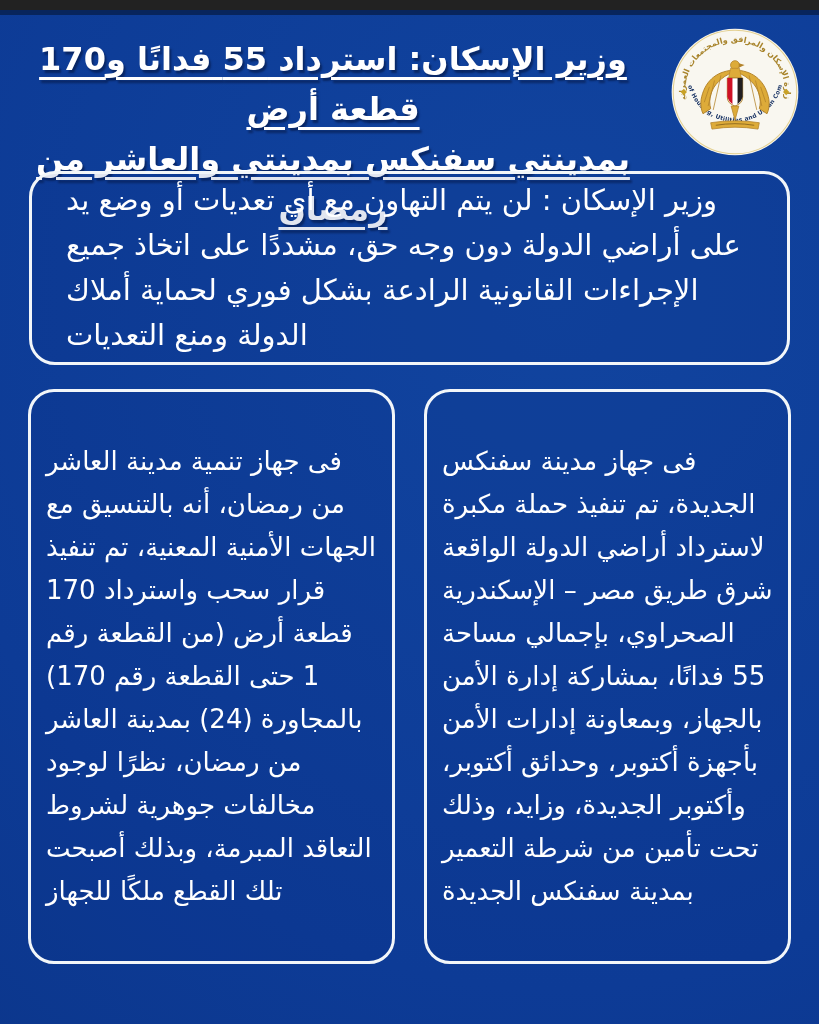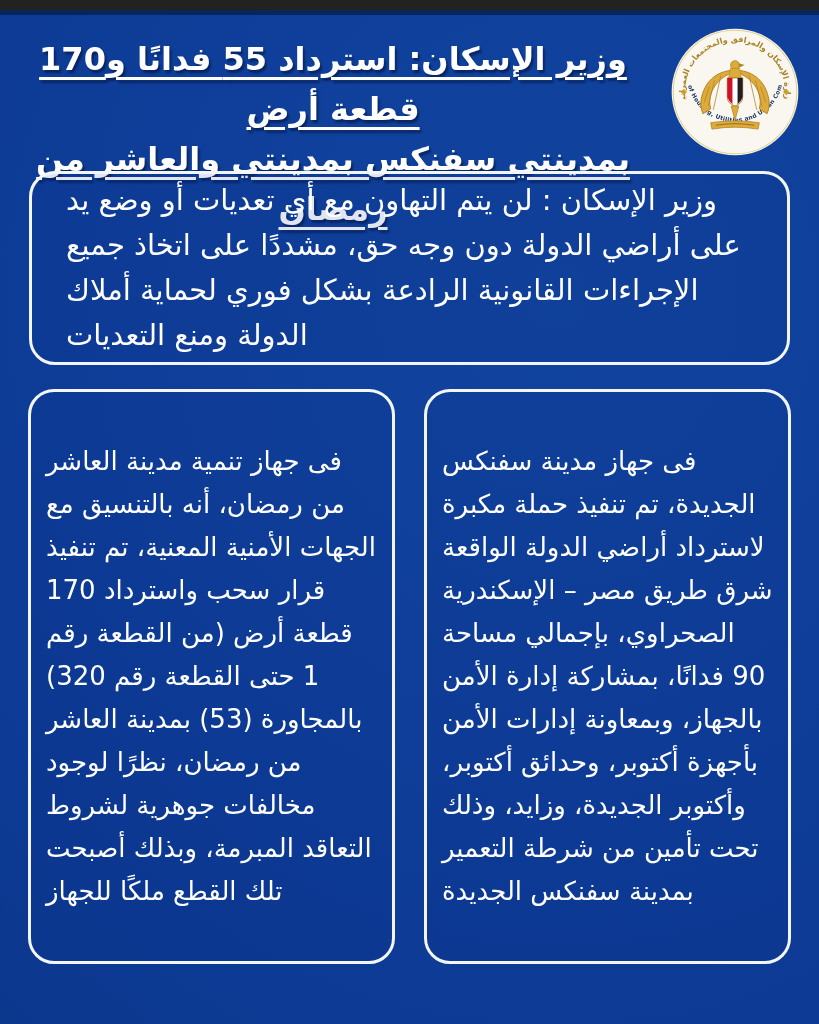--- a/index.html
+++ b/index.html
@@ -110,19 +110,19 @@
         <path d="M70 152 Q100 147 130 152" stroke="#7c5a1a" stroke-width="1.2" fill="none"></path>
       </g>
     </svg>
   </div>
 
   <div class="panel quote-box">
     <div>وزير الإسكان : لن يتم التهاون مع أي تعديات أو وضع يد على أراضي الدولة دون وجه حق، مشددًا على اتخاذ جميع الإجراءات القانونية الرادعة بشكل فوري لحماية أملاك الدولة ومنع التعديات</div>
   </div>
 
   <div class="panel col left">
-    <div>فى جهاز تنمية مدينة العاشر من رمضان، أنه بالتنسيق مع الجهات الأمنية المعنية، تم تنفيذ قرار سحب واسترداد 170 قطعة أرض (من القطعة رقم 1 حتى القطعة رقم 320) بالمجاورة (53) بمدينة العاشر من رمضان، نظرًا لوجود مخالفات جوهرية لشروط التعاقد المبرمة، وبذلك أصبحت تلك القطع ملكًا للجهاز</div>
+    <div>فى جهاز تنمية مدينة العاشر من رمضان، أنه بالتنسيق مع الجهات الأمنية المعنية، تم تنفيذ قرار سحب واسترداد 170 قطعة أرض (من القطعة رقم 1 حتى القطعة رقم 170) بالمجاورة (24) بمدينة العاشر من رمضان، نظرًا لوجود مخالفات جوهرية لشروط التعاقد المبرمة، وبذلك أصبحت تلك القطع ملكًا للجهاز</div>
   </div>
 
   <div class="panel col right">
-    <div>فى جهاز مدينة سفنكس الجديدة، تم تنفيذ حملة مكبرة لاسترداد أراضي الدولة الواقعة شرق طريق مصر – الإسكندرية الصحراوي، بإجمالي مساحة 90 فدانًا، بمشاركة إدارة الأمن بالجهاز، وبمعاونة إدارات الأمن بأجهزة أكتوبر، وحدائق أكتوبر، وأكتوبر الجديدة، وزايد، وذلك تحت تأمين من شرطة التعمير بمدينة سفنكس الجديدة</div>
+    <div>فى جهاز مدينة سفنكس الجديدة، تم تنفيذ حملة مكبرة لاسترداد أراضي الدولة الواقعة شرق طريق مصر – الإسكندرية الصحراوي، بإجمالي مساحة 55 فدانًا، بمشاركة إدارة الأمن بالجهاز، وبمعاونة إدارات الأمن بأجهزة أكتوبر، وحدائق أكتوبر، وأكتوبر الجديدة، وزايد، وذلك تحت تأمين من شرطة التعمير بمدينة سفنكس الجديدة</div>
   </div>
 </div>
 
 </body></html>

